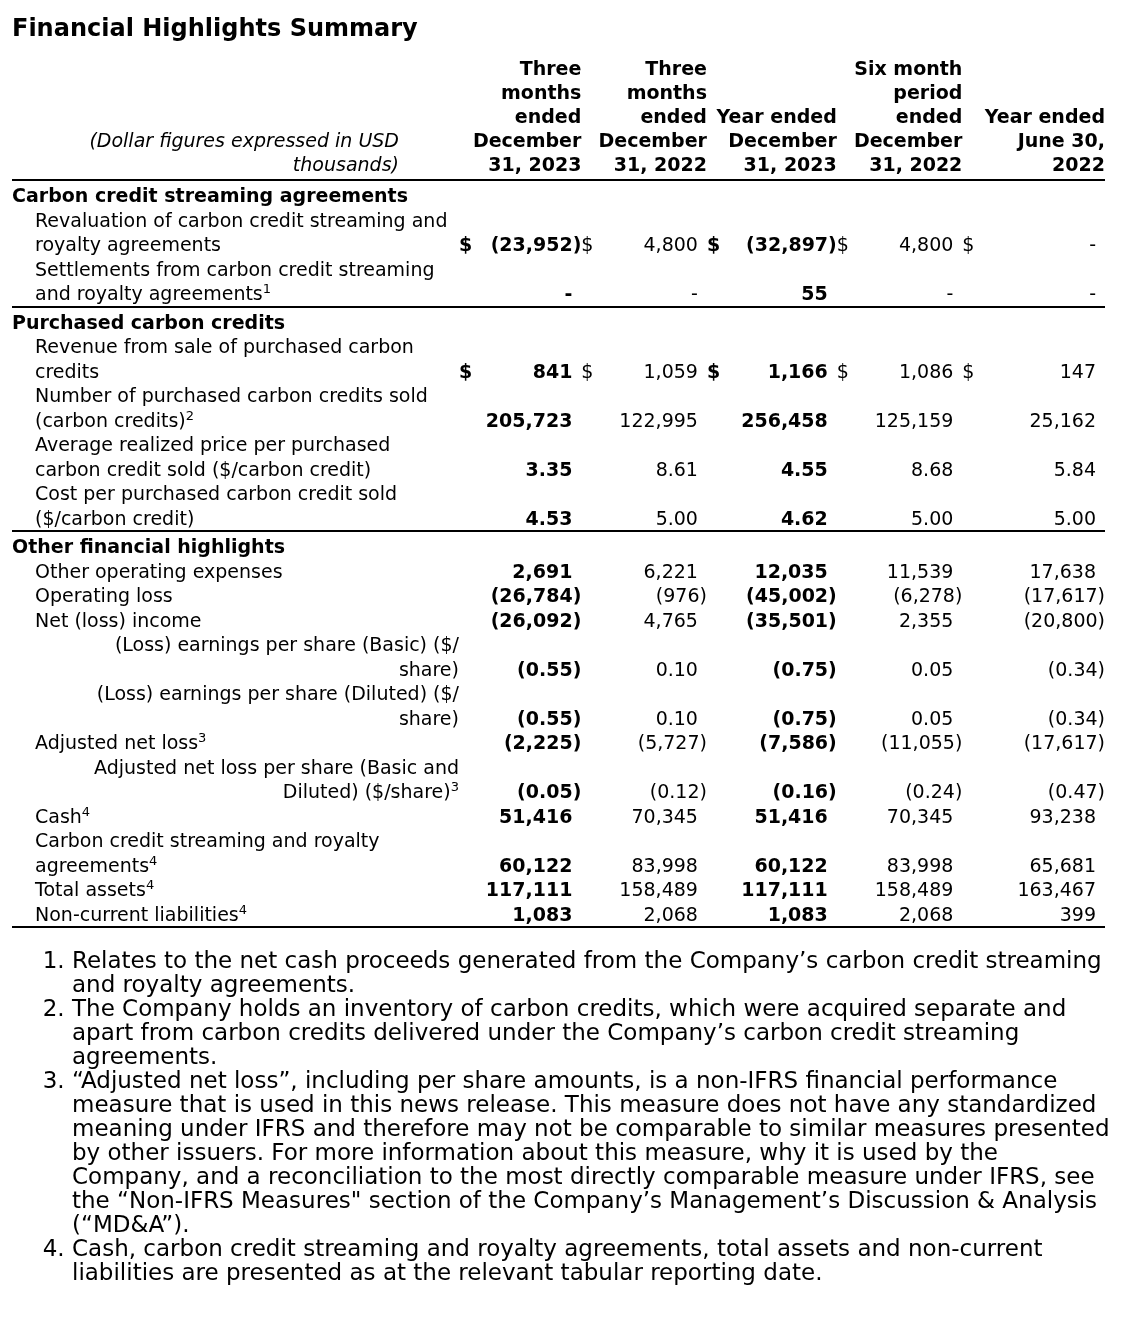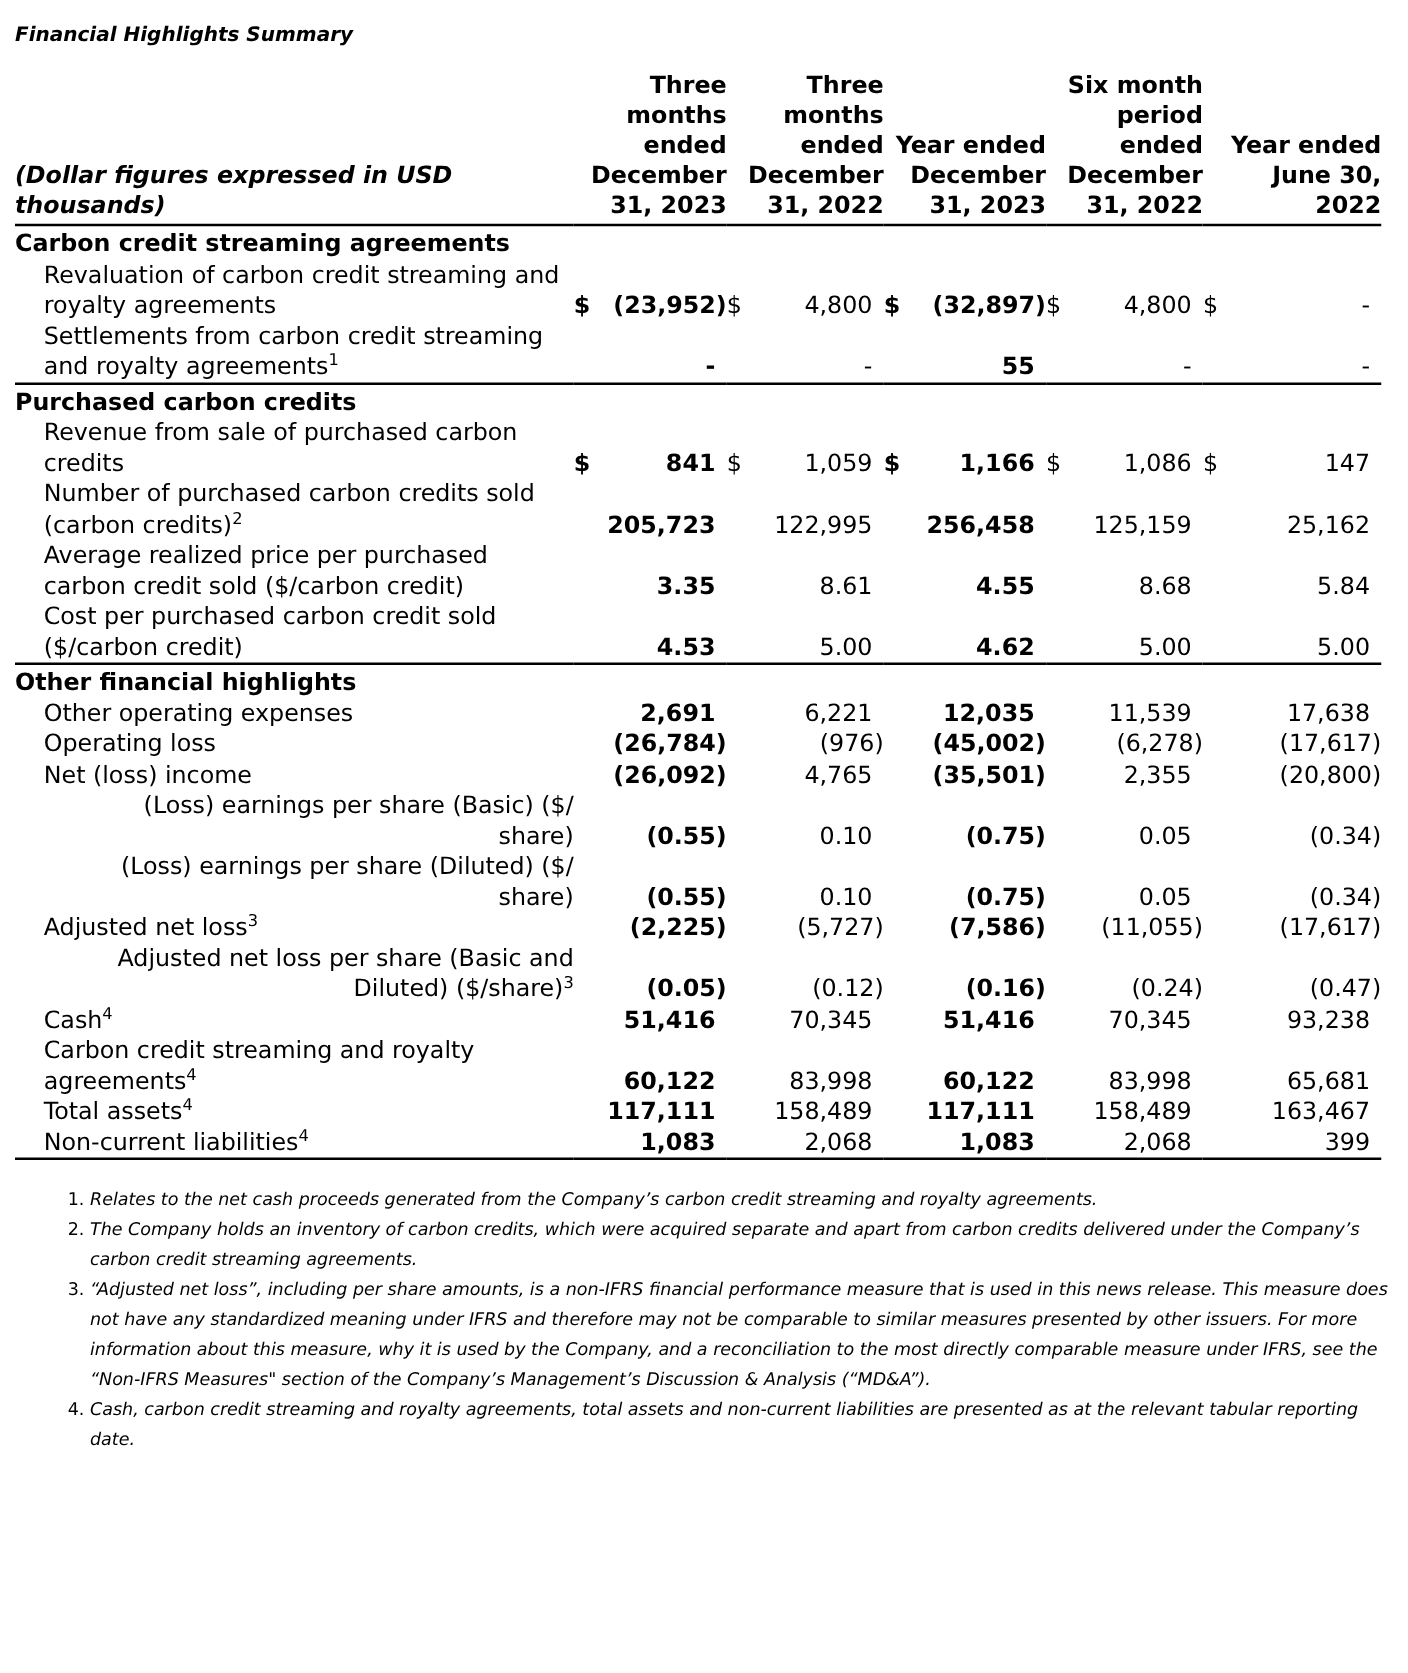--- a/index.html
+++ b/index.html
@@ -1,44 +1,44 @@
 <!DOCTYPE html>
 <html><head>
 <meta charset="utf-8">
 <style>
   html, body { margin: 0; padding: 0; background: #ffffff; }
   body {
     width: 1126px; height: 1338px; overflow: hidden;
     font-family: "DejaVu Sans", sans-serif; color: #000; font-size: 19px;
   }
   .page { position: relative; padding: 14px 12px 0 12px; }
-  .doc-title { font-weight: bold; font-size: 16px; margin: 0 0 14px 0; line-height: 28px; font-style: italic; }
+  .doc-title { font-weight: bold; font-size: 24px; margin: 0 0 14px 0; line-height: 28px; }
   table.fin { border-collapse: collapse; width: 1093px; table-layout: fixed; }
   table.fin col.c-label { width: 420px; }
   table.fin col.c-v1 { width: 115px; }
   table.fin col.c-v2 { width: 118px; }
   table.fin col.c-v3 { width: 122px; }
   table.fin col.c-v4 { width: 118px; }
   table.fin col.c-v5 { width: 134px; }
   th, td { padding: 0; line-height: 24.5px; vertical-align: bottom; }
   thead th { font-weight: bold; text-align: right; white-space: pre-line; line-height: 24px; padding-bottom: 3px; border-bottom: 2px solid #000; }
-  thead th.hdr-note { text-align: left; font-weight: bold; font-style: italic; white-space: normal; padding-right: 60px; }
+  thead th.hdr-note { text-align: right; font-weight: normal; font-style: italic; white-space: normal; padding-right: 60px; }
   tr.section td { font-weight: bold; padding-top: 2px; }
   tr.section.ruled td { border-top: 2px solid #000; }
   tr.last td { border-bottom: 2px solid #000; }
   td.label { padding-left: 23px; white-space: normal; }
   td.label.indent2 { padding-left: 38px; text-align: right; }
   td.num { text-align: right; white-space: nowrap; }
   td.num.bold { font-weight: bold; }
   .pad-paren { padding-right: 9px; }
   .cur { display: inline-block; text-align: left; }
   .cur.bold { font-weight: bold; }
   sup { font-size: 13px; line-height: 0; vertical-align: 7px; }
   .val-cell { display: flex; justify-content: space-between; align-items: flex-end; }
-  ol.footnotes { margin: 20px 0 0 0; padding-left: 60px; font-style: italic; font-size: 14px; line-height: 24px; width: 1040px; }
+  ol.footnotes { margin: 20px 0 0 0; padding-left: 60px; font-size: 23px; line-height: 24px; width: 1040px; }
   ol.footnotes li { padding-left: 0; }
   ol.footnotes li::marker { font-style: normal; }
 </style>
 </head>
 <body>
 
 <div class="page">
   <div class="doc-title">Financial Highlights Summary</div>
 
   <table class="fin">

